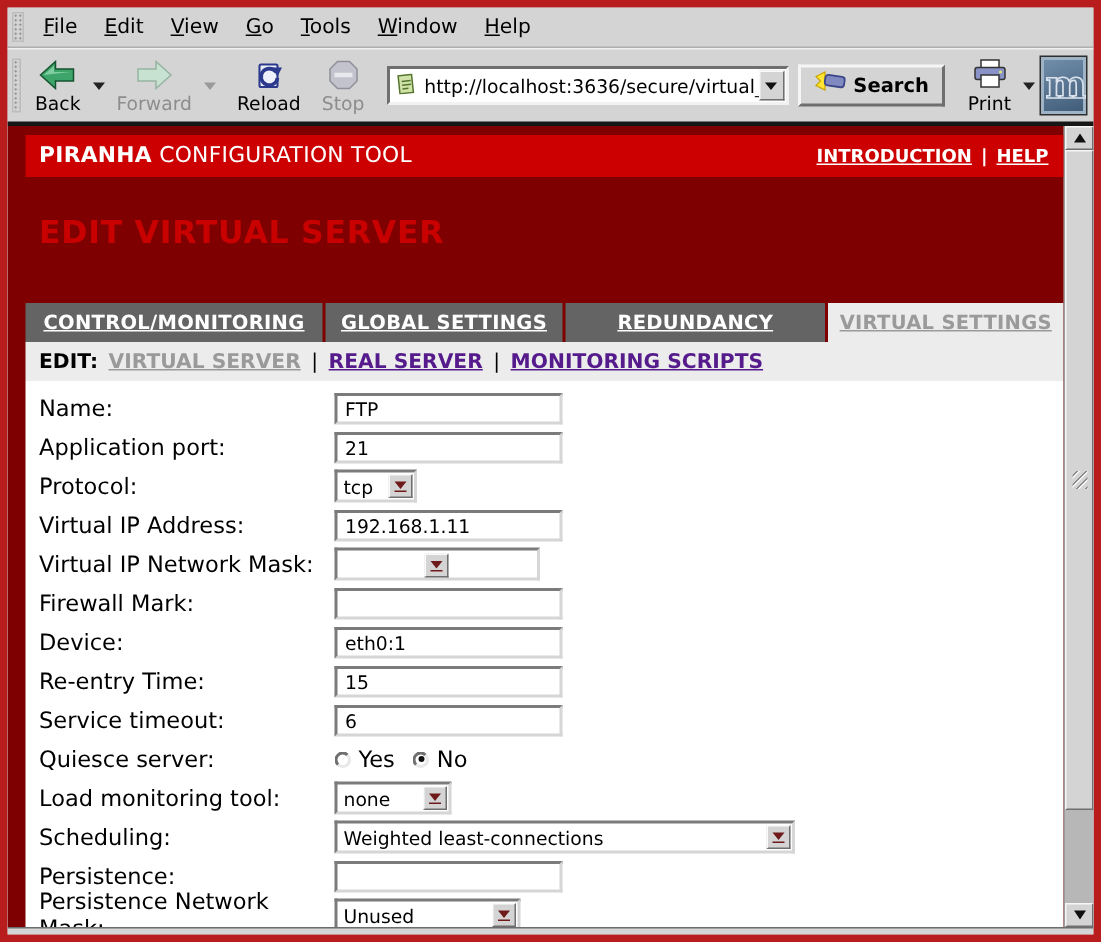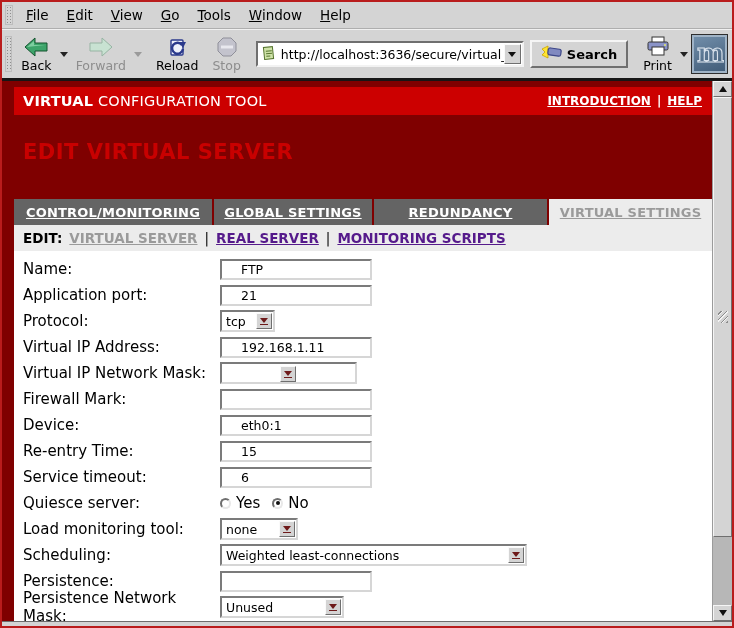--- a/index.html
+++ b/index.html
@@ -1,19 +1,19 @@
 <!DOCTYPE html>
 <html><head>
 <meta charset="utf-8">
 <style>
   * { margin:0; padding:0; box-sizing:border-box; }
   html,body { background:#ffffff; }
   body { font-family:"DejaVu Sans","Liberation Sans",sans-serif; }
 
-  .window { width:734px; height:628px; border:2px solid #b91c1c; background:#d4d4d4;
+  .window { width:734px; height:628px; border:5px solid #b91c1c; background:#d4d4d4;
             display:flex; flex-direction:column; overflow:hidden; }
 
   
   .menubar { height:27px; display:flex; align-items:center; background:#d4d4d4;
              border-bottom:1px solid #aeaeae; padding-left:2px; }
   .grippy { width:8px; height:80%; margin:0 4px 0 1px; border:1px solid #bdbdbd;
             background-image:radial-gradient(#8f8f8f 35%, transparent 36%);
             background-size:3px 3px; }
   .menu-item { padding:3px 9px; font-size:13.5px; color:#000; cursor:default; }
   .menu-item::first-letter { text-decoration:underline; }
@@ -79,21 +79,21 @@
   .subnav a { cursor:pointer; text-decoration:underline; }
   .subnav a.current { color:#9a9a9a; }
   .subnav a.link { color:#551a8b; }
 
   .form { flex:1; background:#fff; padding:5px 0 0 9px; overflow:hidden; }
   .frow { height:26px; display:flex; align-items:center; }
   .flabel { width:197px; font-size:15px; color:#000; flex-shrink:0; }
 
   .txt { width:152px; height:21px; background:#fff; border:2px solid;
          border-color:#7b7b7b #d6d6d6 #d6d6d6 #7b7b7b; font-size:12.5px;
-         font-family:"DejaVu Sans","Liberation Sans",sans-serif; padding:0 19px; color:#000; }
+         font-family:"DejaVu Sans","Liberation Sans",sans-serif; padding:0 5px; color:#000; }
 
   .sel { height:22px; background:#fff; border:2px solid; border-color:#7b7b7b #d6d6d6 #d6d6d6 #7b7b7b;
          display:flex; align-items:center; cursor:pointer; }
   .sel-text { flex:1; font-size:12.5px; padding:0 4px; white-space:nowrap; overflow:hidden; color:#000; }
   .sel-btn { width:16px; height:16px; margin-right:1px; flex-shrink:0; background:#d4d4d4;
              border:1px solid; border-color:#fafafa #6f6f6f #6f6f6f #fafafa;
              display:flex; flex-direction:column; align-items:center; justify-content:center; }
   .sel-btn .tri { width:0; height:0; border-left:4px solid transparent; border-right:4px solid transparent;
                   border-top:5px solid #6e1a1a; }
   .sel-btn .bar { width:8px; height:1px; background:#6e1a1a; margin-top:1px; }
@@ -229,21 +229,21 @@
   </div>
 
   <div class="chrome-sep"></div>
 
   <div class="content">
     <div class="page">
       <div class="page-inner">
 
         <div class="redbar">
           <span class="brand">
-            <b>VIRTUAL</b>&nbsp;<span>CONFIGURATION TOOL</span>
+            <b>PIRANHA</b>&nbsp;<span>CONFIGURATION TOOL</span>
           </span>
           <span class="redbar-links">
             <a>INTRODUCTION</a>
             <span>|</span>
             <a>HELP</a>
           </span>
         </div>
 
         <div class="page-title">EDIT VIRTUAL SERVER</div>
         <div class="title-gap"></div>

